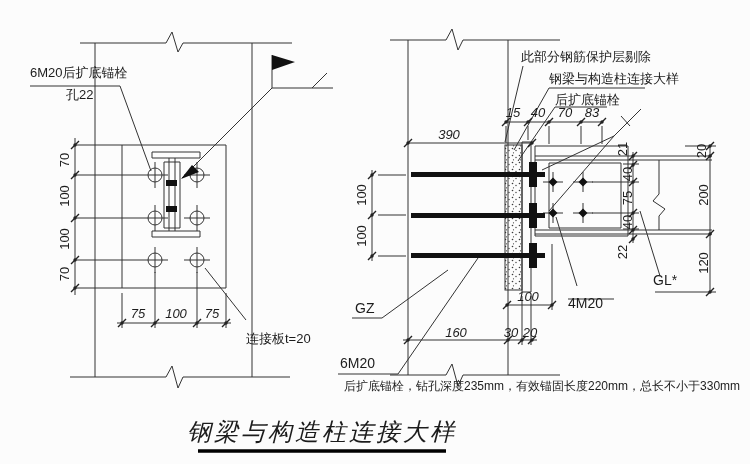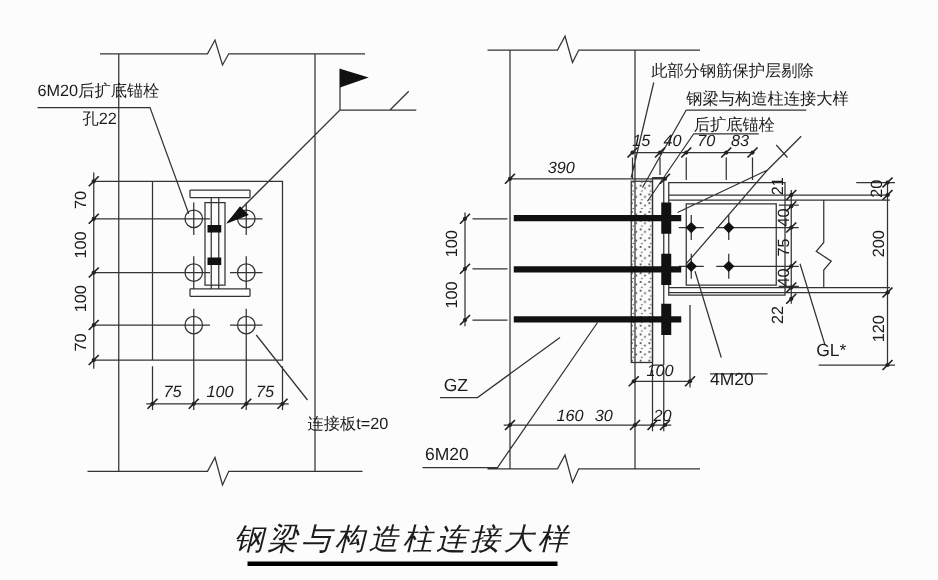--- a/index.html
+++ b/index.html
@@ -192,22 +192,23 @@
   <span class="t rot" style="left:627px;top:198px">75</span>
   <span class="t rot" style="left:627px;top:222px">40</span>
   <span class="t rot" style="left:622px;top:252px">22</span>
 
   <span class="t rot" style="left:701px;top:151px">20</span>
   <span class="t rot" style="left:703px;top:195px">200</span>
   <span class="t rot" style="left:703px;top:263px">120</span>
 
   <span class="t ctr" style="left:528px;top:296px">100</span>
   <span class="t ctr" style="left:456px;top:332px">160</span>
-  <span class="t ctr" style="left:483px;top:332px">30</span>
+  <span class="t ctr" style="left:511px;top:332px">30</span>
   <span class="t ctr" style="left:530px;top:332px">20</span>
 
   <span class="t md" style="left:355px;top:301px">GZ</span>
   <span class="t md" style="left:653px;top:273px">GL*</span>
   <span class="t md" style="left:568px;top:296px">4M20</span>
   <span class="t md" style="left:340px;top:356px">6M20</span>
+  <span class="t note" style="left:344px;top:380px">后扩底锚栓，钻孔深度235mm，有效锚固长度220mm，总长不小于330mm</span>
 
   <span class="t ctr title" style="left:322px;top:432px">钢梁与构造柱连接大样</span>
 </div>
 
 </body></html>

